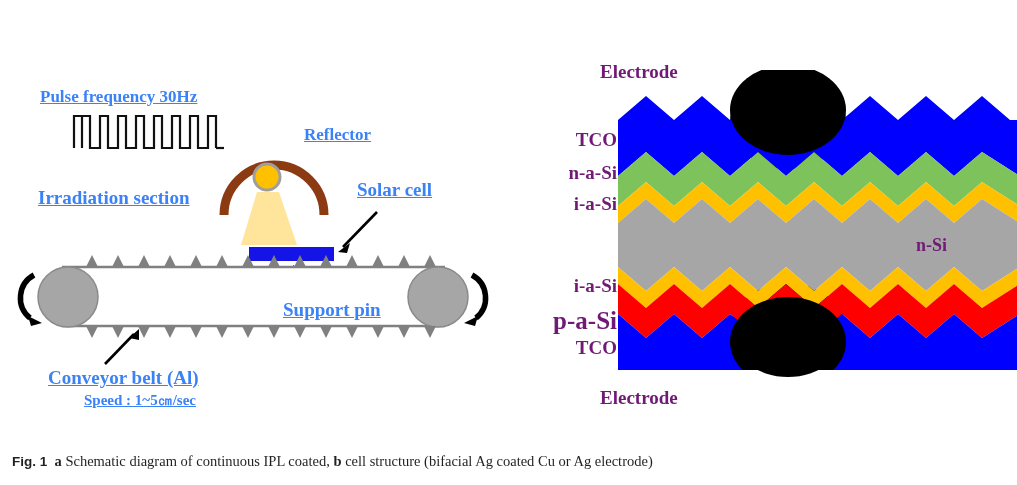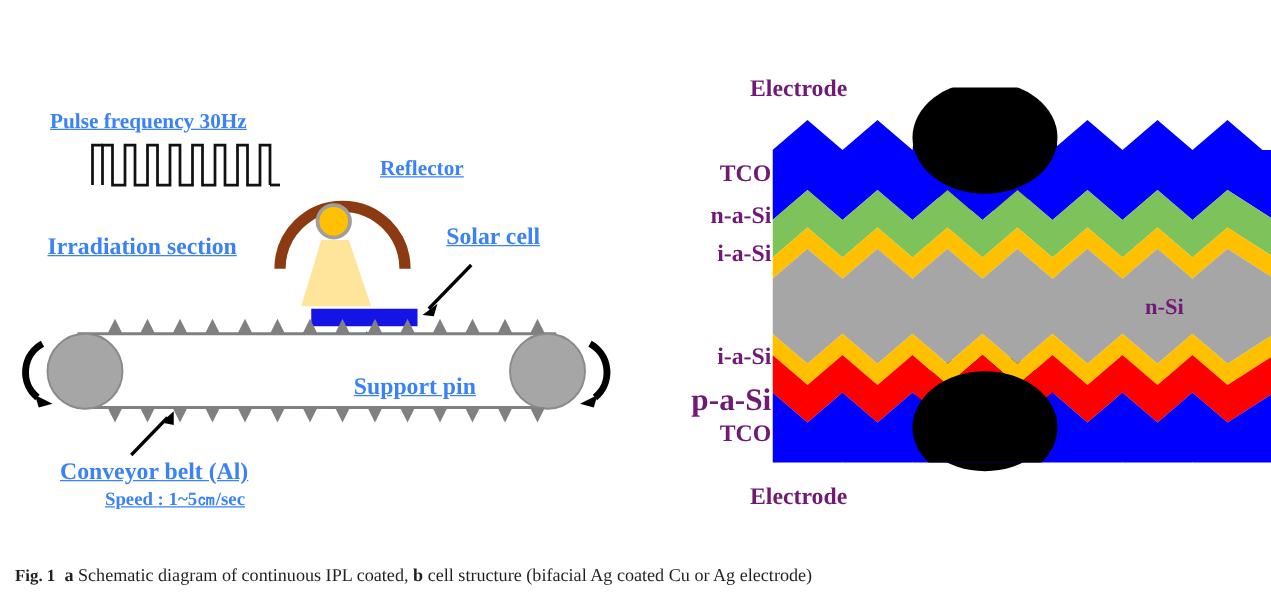--- a/index.html
+++ b/index.html
@@ -79,21 +79,21 @@
     position: absolute;
     left: 12px;
     top: 452px;
     width: 990px;
     font-family: "Liberation Serif", serif;
     font-size: 14.5px;
     color: #231f20;
     line-height: 1.25;
     white-space: nowrap;
   }
-  #caption .fig-no { font-family: Liberation Serif, serif; font-weight: bold; font-size: 13.5px; }
+  #caption .fig-no { font-family: Liberation Sans, sans-serif; font-weight: bold; font-size: 13.5px; }
   #caption .bold-a, #caption .bold-b { font-weight: bold; }
 </style>
 </head>
 <body>
 
 <div id="figure-root">
 
   <div class="panel" id="panel-a">
 
     <svg width="500" height="440" viewBox="0 0 500 440">

